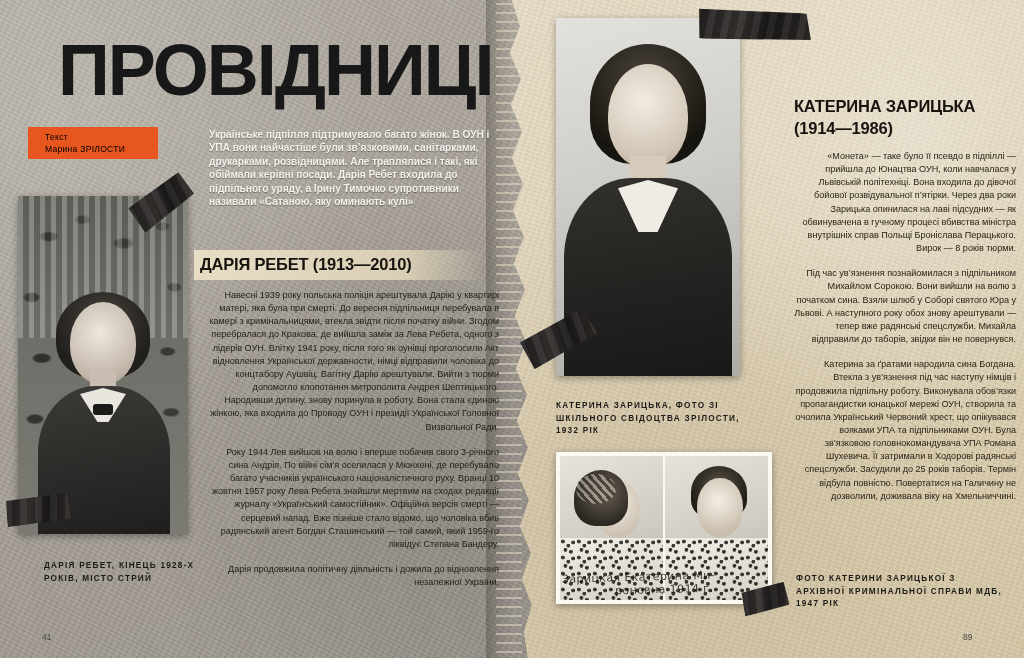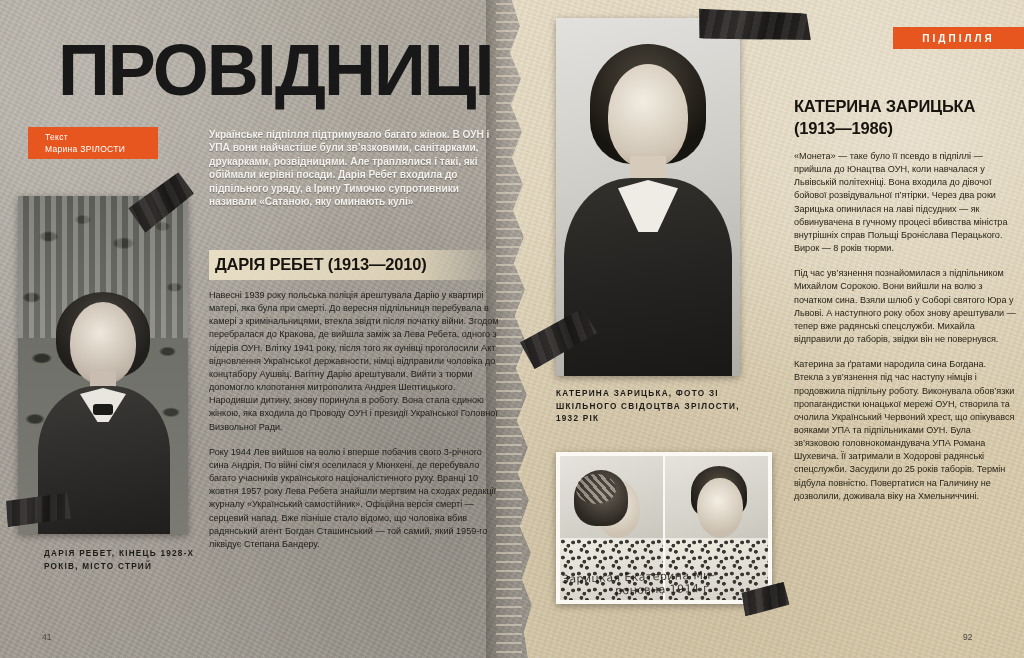--- a/index.html
+++ b/index.html
@@ -98,21 +98,21 @@
     align-items: center;
     justify-content: center;
   }
 
   
   .credit-box {
     position: absolute;
     left: 28px; top: 127px;
     width: 130px; height: 32px;
     background: #e8561f;
-    color: #ffffff;
+    color: #000000;
     padding: 4px 0 0 17px;
     box-sizing: border-box;
   }
   .credit-line { font-size: 8.5px; line-height: 12px; letter-spacing: .3px; }
 
   
   .lead {
     position: absolute;
     left: 209px; top: 128px;
     width: 285px;
@@ -127,50 +127,51 @@
   
   .sec-head {
     position: absolute;
     font-size: 16.5px;
     font-weight: bold;
     color: #17140f;
     letter-spacing: -.2px;
     line-height: 21px;
   }
   .sec-head.h-left {
-    left: 209px; top: 250px; width: 290px;
+    left: 194px; top: 250px; width: 290px;
     padding: 4px 6px 5px 6px;
     box-sizing: border-box;
     background: linear-gradient(to right, rgba(236,226,200,.92), rgba(232,220,190,.80) 72%, rgba(232,220,190,0));
   }
   .sec-head.h-right {
     left: 794px; top: 95px; width: 225px;
     line-height: 22px;
   }
 
   
   .body-col {
     position: absolute;
     font-size: 9.1px;
     line-height: 13.15px;
     color: #23211d;
     letter-spacing: -.02px;
   }
-  .body-col p { margin: 0 0 12px 0; }
+  .body-col p { margin: 0 0 12px 0; text-align: right; }
   .col-left  { left: 209px; top: 289px; width: 290px; }
   .col-right { left: 794px; top: 150px; width: 222px; color: #2a2417; }
 
   
   .caption {
     position: absolute;
     font-size: 8.2px;
     font-weight: bold;
     line-height: 12.6px;
     letter-spacing: 1.25px;
     color: #1d1b17;
+    margin-top: 12px;
   }
   .cap-left   { left: 44px;  top: 548px; width: 170px; }
   .cap-center { left: 556px; top: 388px; width: 185px; }
   .cap-right  { left: 796px; top: 561px; width: 210px; }
 
   
   .pageno {
     position: absolute;
     font-size: 8.5px;
     color: #4a4641;
@@ -355,21 +356,20 @@
 <div id="spread">
 
   <div class="page-left"></div>
 
   <div class="page-right"></div>
   <div class="tear-shadow"></div>
   <div class="tear-fuzz"></div>
 
   <div class="title">ПРОВІДНИЦІ</div>
 
-  <div class="section-tag">ПІДПІЛЛЯ</div>
 
   <div class="credit-box">
     <div class="credit-line">Текст</div>
     <div class="credit-line">Марина ЗРІЛОСТИ</div>
   </div>
 
   <div class="lead">Українське підпілля підтримувало багато жінок. В ОУН і УПА вони найчастіше були зв’язковими, санітарками, друкарками, розвідницями. Але траплялися і такі, які обіймали керівні посади. Дарія Ребет входила до підпільного уряду, а Ірину Тимочко супротивники називали «Сатаною, яку оминають кулі»</div>
 
   <div class="photo" id="photo-daria">
     <div class="foliage"></div>
@@ -381,20 +381,21 @@
     <div class="collar p-collar"></div>
     <div class="p-bow"></div>
   </div>
   <div class="caption cap-left">ДАРІЯ РЕБЕТ, КІНЕЦЬ 1928-Х РОКІВ, МІСТО СТРИЙ</div>
 
   <div class="sec-head h-left">ДАРІЯ РЕБЕТ (1913—2010)</div>
 
   <div class="body-col col-left">
     <p>Навесні 1939 року польська поліція арештувала Дарію у квартирі матері, яка була при смерті. До вересня підлільниця перебувала в камері з кримінальницями, втекла звідти після початку війни. Згодом перебралася до Кракова, де вийшла заміж за Лева Ребета, одного з лідерів ОУН. Влітку 1941 року, після того як оунівці проголосили Акт відновлення Української державности, німці відправили чоловіка до концтабору Аушвіц. Вагітну Дарію арештували. Вийти з тюрми допомогло клопотання митрополита Андрея Шептицького. Народивши дитину, знову поринула в роботу. Вона стала єдиною жінкою, яка входила до Проводу ОУН і президії Української Головної Визвольної Ради.</p>
     <p>Року 1944 Лев вийшов на волю і вперше побачив свого 3-річного сина Андрія. По війні сім’я оселилася у Мюнхені, де перебувало багато учасників українського націоналістичного руху. Вранці 10 жовтня 1957 року Лева Ребета знайшли мертвим на сходах редакції журналу «Український самостійник». Офіційна версія смерті — серцевий напад. Вже пізніше стало відомо, що чоловіка вбив радянський агент Богдан Сташинський — той самий, який 1959-го ліквідує Степана Бандеру.</p>
+    <p>Дарія продовжила політичну діяльність і дожила до відновлення незалежної України.</p>
   </div>
 
   <div class="photo" id="photo-kateryna">
     <div class="bg"></div>
     <div class="hair p-hair"></div>
     <div class="head p-head"></div>
     <div class="p-neck"></div>
     <div class="torso p-torso"></div>
     <div class="collar p-collar"></div>
   </div>
@@ -412,31 +413,32 @@
       <div class="mbg"></div>
       <div class="m-body"></div>
       <div class="m-hair"></div>
       <div class="m-head"></div>
     </div>
     <div class="mug-handwriting">
       <span>Зарицкая Екатерина Ми-</span>
       <span class="l2">роновна 1914 г.</span>
     </div>
   </div>
-
-  <div class="sec-head h-right">КАТЕРИНА ЗАРИЦЬКА (1913—1986)</div>
+  <div class="caption cap-right">ФОТО КАТЕРИНИ ЗАРИЦЬКОЇ З АРХІВНОЇ КРИМІНАЛЬНОЇ СПРАВИ МДБ, 1947 РІК</div>
+
+  <div class="sec-head h-right">КАТЕРИНА ЗАРИЦЬКА (1914—1986)</div>
 
   <div class="body-col col-right">
     <p>«Монета» — таке було її псевдо в підпіллі — прийшла до Юнацтва ОУН, коли навчалася у Львівській політехніці. Вона входила до дівочої бойової розвідувальної п’ятірки. Через два роки Зарицька опинилася на лаві підсудних — як обвинувачена в гучному процесі вбивства міністра внутрішніх справ Польщі Броніслава Перацького. Вирок — 8 років тюрми.</p>
     <p>Під час ув’язнення познайомилася з підпільником Михайлом Сорокою. Вони вийшли на волю з початком сина. Взяли шлюб у Соборі святого Юра у Львові. А наступного року обох знову арештували — тепер вже радянські спецслужби. Михайла відправили до таборів, звідки він не повернувся.</p>
     <p>Катерина за ґратами народила сина Богдана. Втекла з ув’язнення під час наступу німців і продовжила підпільну роботу. Виконувала обов’язки пропагандистки юнацької мережі ОУН, створила та очолила Український Червоний хрест, що опікувався вояками УПА та підпільниками ОУН. Була зв’язковою головнокомандувача УПА Романа Шухевича. Її затримали в Ходорові радянські спецслужби. Засудили до 25 років таборів. Термін відбула повністю. Повертатися на Галичину не дозволили, доживала віку на Хмельниччині.</p>
   </div>
 
   <div class="tape" id="tape-1"></div>
   <div class="tape" id="tape-2"></div>
   <div class="tape" id="tape-3"></div>
   <div class="tape" id="tape-4"></div>
   <div class="tape" id="tape-5"></div>
 
   <div class="pageno pn-left">41</div>
-  <div class="pageno pn-right">92</div>
+  <div class="pageno pn-right">89</div>
 
 </div>
 
 </body></html>

